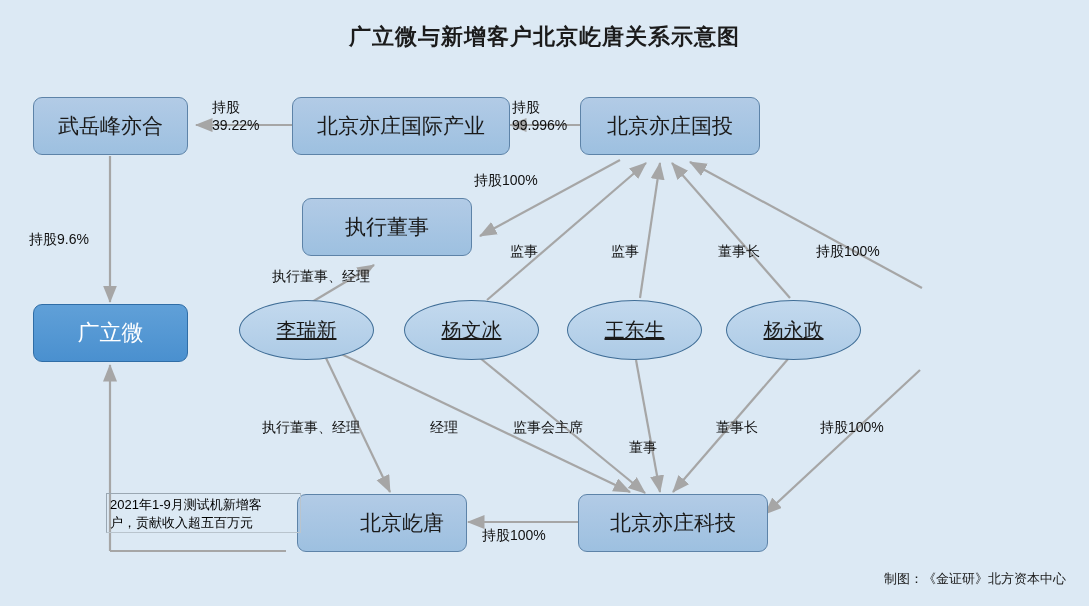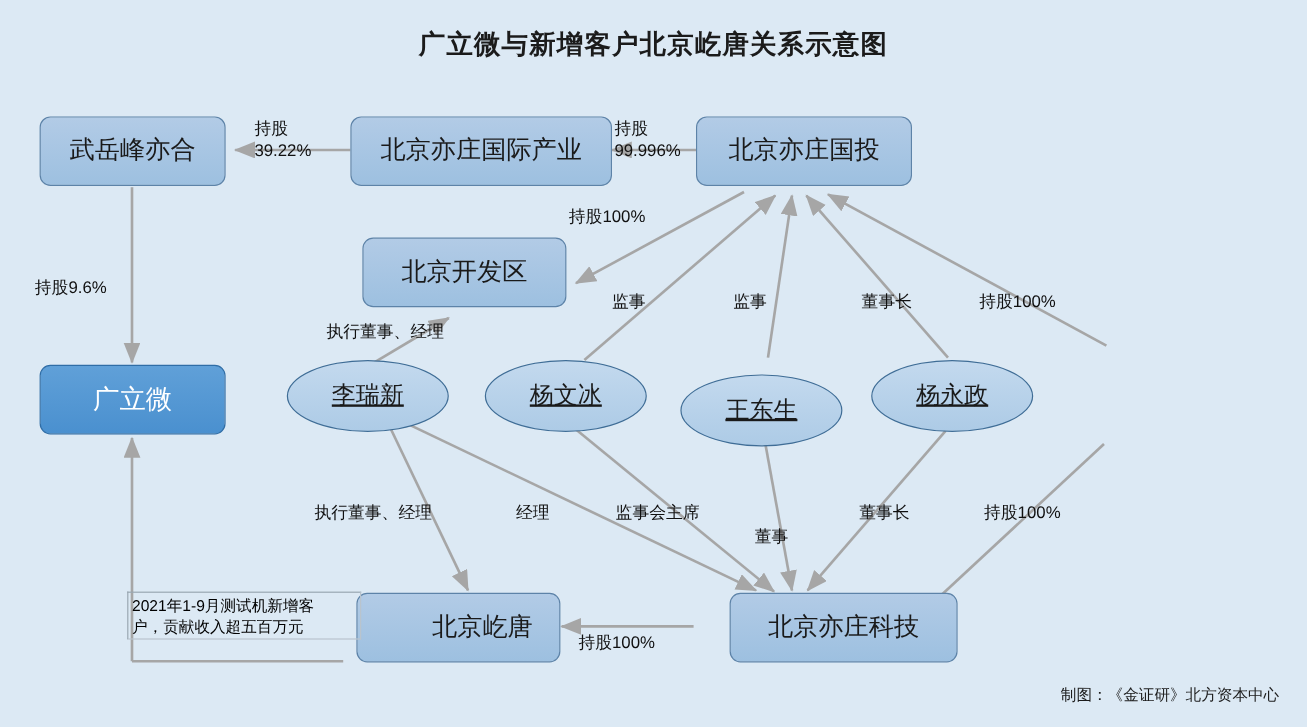--- a/index.html
+++ b/index.html
@@ -134,49 +134,49 @@
 
   <div class="node rect" style="left:292px;top:97px;width:218px;height:58px;">
     <span>北京亦庄国际产业</span>
   </div>
 
   <div class="node rect" style="left:580px;top:97px;width:180px;height:58px;">
     <span>北京亦庄国投</span>
   </div>
 
   <div class="node rect" style="left:302px;top:198px;width:170px;height:58px;">
-    <span>北京开发区</span>
+    <span>执行董事</span>
   </div>
 
   <div class="node rect accent" style="left:33px;top:304px;width:155px;height:58px;">
     <span>广立微</span>
   </div>
 
   <div class="node ellipse" style="left:239px;top:300px;width:135px;height:60px;">
     <span>李瑞新</span>
   </div>
 
   <div class="node ellipse" style="left:404px;top:300px;width:135px;height:60px;">
     <span>杨文冰</span>
   </div>
 
-  <div class="node ellipse" style="left:567px;top:312px;width:135px;height:60px;">
+  <div class="node ellipse" style="left:567px;top:300px;width:135px;height:60px;">
     <span>王东生</span>
   </div>
 
   <div class="node ellipse" style="left:726px;top:300px;width:135px;height:60px;">
     <span>杨永政</span>
   </div>
 
 
   <div class="node rect" style="left:297px;top:494px;width:170px;height:58px;padding-left:40px;">
     <span>北京屹唐</span>
   </div>
 
-  <div class="node rect" style="left:578px;top:494px;width:190px;height:58px;margin-left:30px;">
+  <div class="node rect" style="left:578px;top:494px;width:190px;height:58px;">
     <span>北京亦庄科技</span>
   </div>
 
   <div class="edge-label two" style="left:212px;top:99px;width:70px;">
     <div>持股</div>
     <div>39.22%</div>
   </div>
 
   <div class="edge-label two" style="left:512px;top:99px;width:70px;">
     <div>持股</div>

